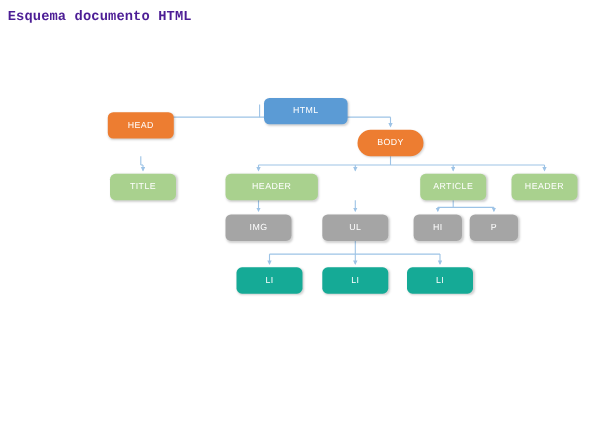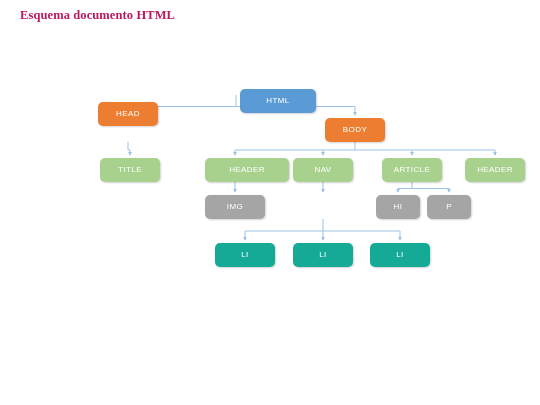--- a/index.html
+++ b/index.html
@@ -9,26 +9,26 @@
   body {
     width: 540px;
     height: 405px;
     background: #ffffff;
     font-family: "Liberation Sans", sans-serif;
     overflow: hidden;
     position: relative;
   }
   #page-title {
     position: absolute;
-    left: 20px;
+    left: 7px;
     top: 8px;
-    font-family: Liberation Serif, serif;
+    font-family: Liberation Mono, monospace;
     font-weight: bold;
     font-size: 12.5px;
-    color: #be185d;
+    color: #4c1d95;
     letter-spacing: 0.1px;
     white-space: nowrap;
   }
   #diagram {
     position: absolute;
     left: 0;
     top: 0;
     width: 540px;
     height: 405px;
   }
@@ -95,40 +95,40 @@
       <path d="M245,231 L245,240" fill="none" stroke="#9DC3E6" stroke-width="1" marker-end="url(#arrowhead)"></path>
       <path d="M323,231 L323,240" fill="none" stroke="#9DC3E6" stroke-width="1" marker-end="url(#arrowhead)"></path>
       <path d="M400,231 L400,240" fill="none" stroke="#9DC3E6" stroke-width="1" marker-end="url(#arrowhead)"></path>
     </svg>
 <div class="node" style="left: 206px; top: 89px; width: 76px; height: 24px; background: rgb(91, 155, 213); margin-left: 34px;">
       <span class="node-label">HTML</span>
     </div>
     <div class="node" style="left: 98px; top: 102px; width: 60px; height: 24px; background: rgb(237, 125, 49);">
       <span class="node-label">HEAD</span>
     </div>
-    <div class="node" style="left: 325px; top: 118px; width: 60px; height: 24px; background: rgb(237, 125, 49);">
+    <div class="node" style="left: 325px; top: 118px; width: 60px; height: 24px; background: rgb(237, 125, 49); border-radius: 12px;">
       <span class="node-label">BODY</span>
     </div>
     <div class="node" style="left: 100px; top: 158px; width: 60px; height: 24px; background: rgb(169, 209, 142);">
       <span class="node-label">TITLE</span>
     </div>
     <div class="node" style="left: 205px; top: 158px; width: 84px; height: 24px; background: rgb(169, 209, 142);">
       <span class="node-label">HEADER</span>
-    </div>
-    <div class="node" style="left: 293px; top: 158px; width: 60px; height: 24px; background: rgb(169, 209, 142);">
-      <span class="node-label">NAV</span>
     </div>
     <div class="node" style="left: 382px; top: 158px; width: 60px; height: 24px; background: rgb(169, 209, 142);">
       <span class="node-label">ARTICLE</span>
     </div>
     <div class="node" style="left: 465px; top: 158px; width: 60px; height: 24px; background: rgb(169, 209, 142);">
       <span class="node-label">HEADER</span>
     </div>
     <div class="node" style="left: 205px; top: 195px; width: 60px; height: 24px; background: rgb(165, 165, 165);">
       <span class="node-label">IMG</span>
+    </div>
+    <div class="node" style="left: 293px; top: 195px; width: 60px; height: 24px; background: rgb(165, 165, 165);">
+      <span class="node-label">UL</span>
     </div>
     <div class="node" style="left: 376px; top: 195px; width: 44px; height: 24px; background: rgb(165, 165, 165);">
       <span class="node-label">HI</span>
     </div>
     <div class="node" style="left: 427px; top: 195px; width: 44px; height: 24px; background: rgb(165, 165, 165);">
       <span class="node-label">P</span>
     </div>
     <div class="node" style="left: 215px; top: 243px; width: 60px; height: 24px; background: rgb(21, 170, 150);">
       <span class="node-label">LI</span>
     </div>

